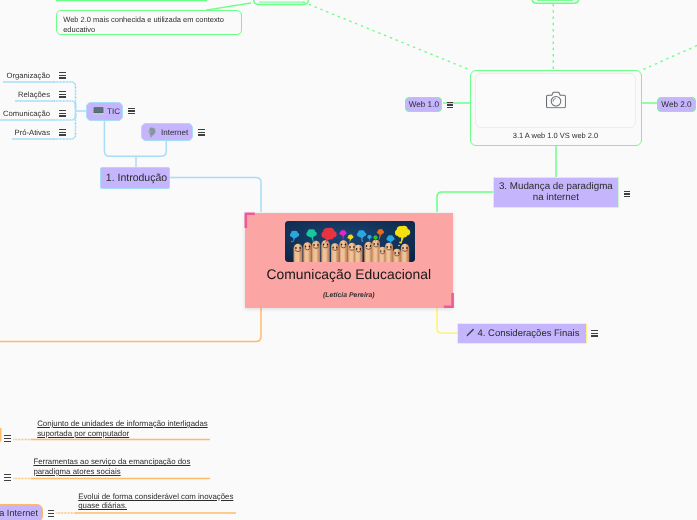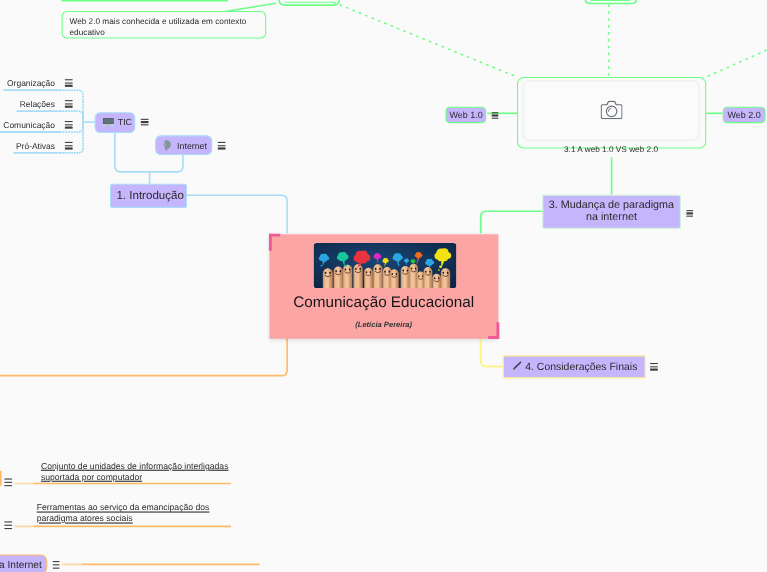--- a/index.html
+++ b/index.html
@@ -31,21 +31,21 @@
   #card-title{position:absolute;left:0;top:53.5px;width:208px;text-align:center;
               font-size:13.9px;color:#161616;}
   #card-sub{position:absolute;left:0;top:79px;width:208px;text-align:center;
             font-size:6.9px;font-style:italic;font-weight:bold;color:#333;}
 
   #greennote{position:absolute;left:56.4px;top:10.2px;width:186px;height:25.2px;
              border:1.3px solid #6bff87;border-radius:5px;background:#fafafa;box-sizing:border-box;}
   #greennote .t{position:absolute;left:5.8px;top:4px;width:175px;font-size:7.5px;color:#2d2d2d;
                 line-height:9.8px;}
 
-  #imgnode{position:absolute;left:470px;top:70px;width:172px;height:65px;
+  #imgnode{position:absolute;left:470px;top:70px;width:172px;height:76px;
            border:1.6px solid #6bff87;border-radius:6px;background:#fafafa;box-sizing:border-box;}
   #imgph{position:absolute;left:3.8px;top:2.1px;width:161.5px;height:54.5px;border:1px solid #ededed;
          border-radius:6px;background:#fbfbfb;box-sizing:border-box;}
   #imgnode .cap{position:absolute;left:0;top:59.5px;width:169px;text-align:center;font-size:7.5px;
                 color:#2d2d2d;}
 
   .orow{position:absolute;font-size:7.85px;color:#2d2d2d;line-height:9.5px;text-decoration:underline;}
 </style>
 </head>
 <body>
@@ -529,20 +529,24 @@
   <div class="orow" style="left:33.4px;top:457.3px;width:190px;">
     <div>Ferramentas ao serviço da emancipação dos</div>
     <div>paradigma atores sociais</div>
   </div>
   <span class="burger" style="left:4px;top:474px;">
       <i></i>
       <i></i>
       <i></i>
     </span>
 
+  <div class="orow" style="left:78.2px;top:491.8px;width:190px;">
+    <div>Evolui de forma considerável com inovações</div>
+    <div>quase diárias.</div>
+  </div>
   <div class="node" style="left:-34px;top:504.1px;width:77px;height:17.5px;border:1.4px solid #ffba69;
               border-radius:6px;justify-content:flex-end;padding-right:4px;">
     <span class="nlabel" style="font-size:9.2px;">da Internet</span>
   </div>
   <span class="burger" style="left:47.8px;top:510px;">
       <i></i>
       <i></i>
       <i></i>
     </span>
 

